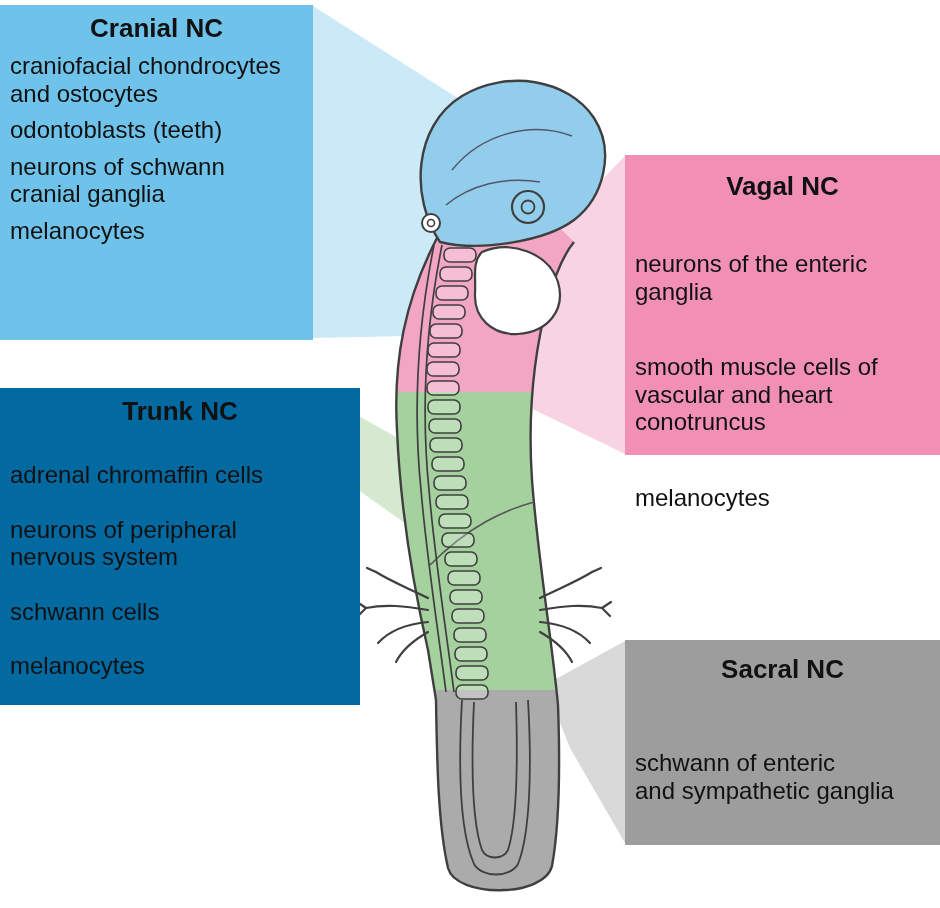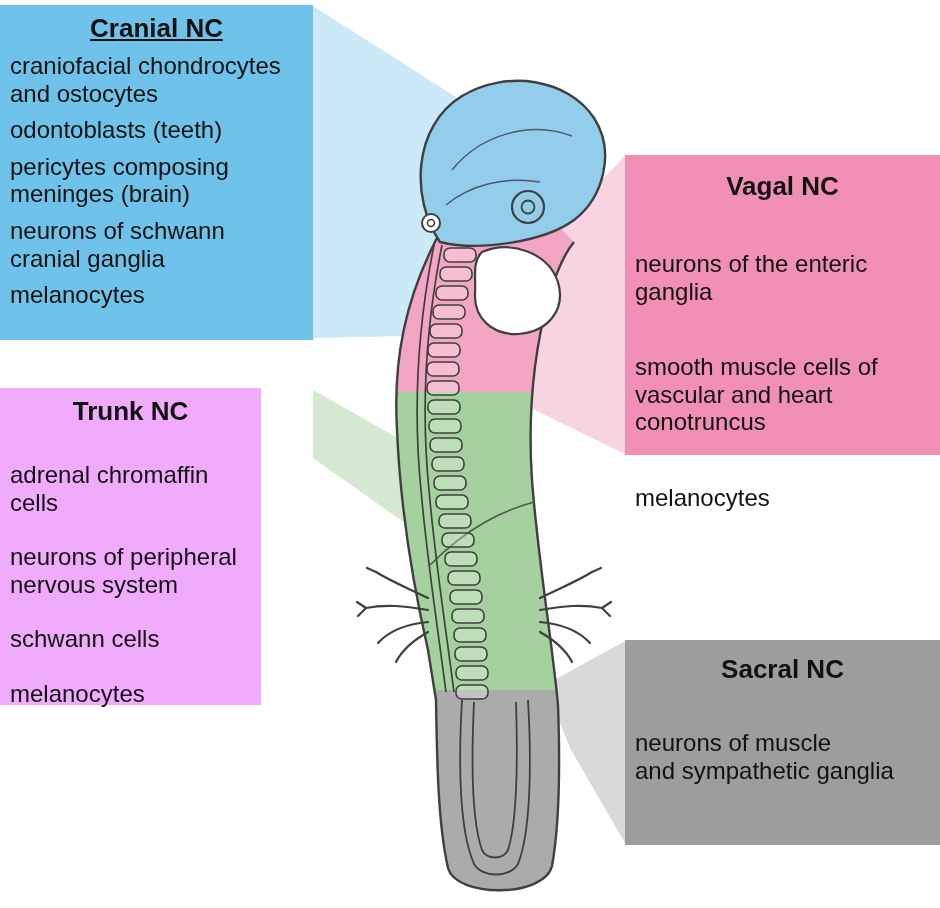--- a/index.html
+++ b/index.html
@@ -9,33 +9,33 @@
     font-family:"Liberation Sans", sans-serif; color:#111111;
   }
   .figure-canvas { position:absolute; left:0; top:0; width:940px; height:908px; }
   svg.embryo-svg { position:absolute; left:0; top:0; }
 
   .nc-box { position:absolute; padding:8px 10px; }
   .nc-box .title { font-weight:bold; font-size:26px; text-align:center; }
   .nc-box .item { font-size:24px; line-height:1.15; white-space:pre-line; }
 
   .box-cranial { left:0; top:5px; width:313px; height:335px; background:#6fc2e9; }
-  .box-cranial .title { margin-bottom:8px;text-decoration:underline; }
+  .box-cranial .title { margin-bottom:8px; }
   .box-cranial .item { margin-bottom:9px; }
 
-  .box-trunk { left:0; top:388px; width:261px; height:317px; background:#f0abfc; }
+  .box-trunk { left:0; top:388px; width:360px; height:317px; background:#0369a1; }
   .box-trunk .title { margin-bottom:34px; }
   .box-trunk .item { margin-bottom:27px; }
 
   .box-vagal { left:625px; top:155px; width:315px; height:300px; background:#f190b4; }
   .box-vagal .title { margin-top:8px; margin-bottom:42px; }
   .box-vagal .item { margin-bottom:28px;margin-top:48px; }
 
   .box-sacral { left:625px; top:640px; width:315px; height:205px; background:#9d9d9d; }
-  .box-sacral .title { margin-top:6px; margin-bottom:44px; }
+  .box-sacral .title { margin-top:6px; margin-bottom:64px; }
 </style>
 </head>
 <body>
 
 <div class="figure-canvas">
 
   <svg class="embryo-svg" width="940" height="908" viewBox="0 0 940 908">
 
     <defs>
       <clipPath id="bodyClip">
@@ -146,22 +146,20 @@
       <circle cx="431" cy="223" r="9" fill="#ffffff" stroke="#3f3f3f" stroke-width="2"></circle>
       <circle cx="431" cy="223" r="3.5" fill="none" stroke="#3f3f3f" stroke-width="1.6"></circle>
     </g>
   </svg>
 
   <div class="nc-box box-cranial">
     <div class="title">Cranial NC</div>
     <div class="item">craniofacial chondrocytes
 and ostocytes</div>
     <div class="item">odontoblasts (teeth)</div>
-    <div class="item">pericytes composing
-meninges (brain)</div>
     <div class="item">neurons of schwann
 cranial ganglia</div>
     <div class="item">melanocytes</div>
   </div>
 
   <div class="nc-box box-trunk">
     <div class="title">Trunk NC</div>
     <div class="item">adrenal chromaffin cells</div>
     <div class="item">neurons of peripheral
 nervous system</div>
@@ -174,17 +172,17 @@
     <div class="item">neurons of the enteric
 ganglia</div>
     <div class="item">smooth muscle cells of
 vascular and heart
 conotruncus</div>
     <div class="item">melanocytes</div>
   </div>
 
   <div class="nc-box box-sacral">
     <div class="title">Sacral NC</div>
-    <div class="item">neurons of muscle
+    <div class="item">schwann of enteric
 and sympathetic ganglia</div>
   </div>
 
 </div>
 
 </body></html>

